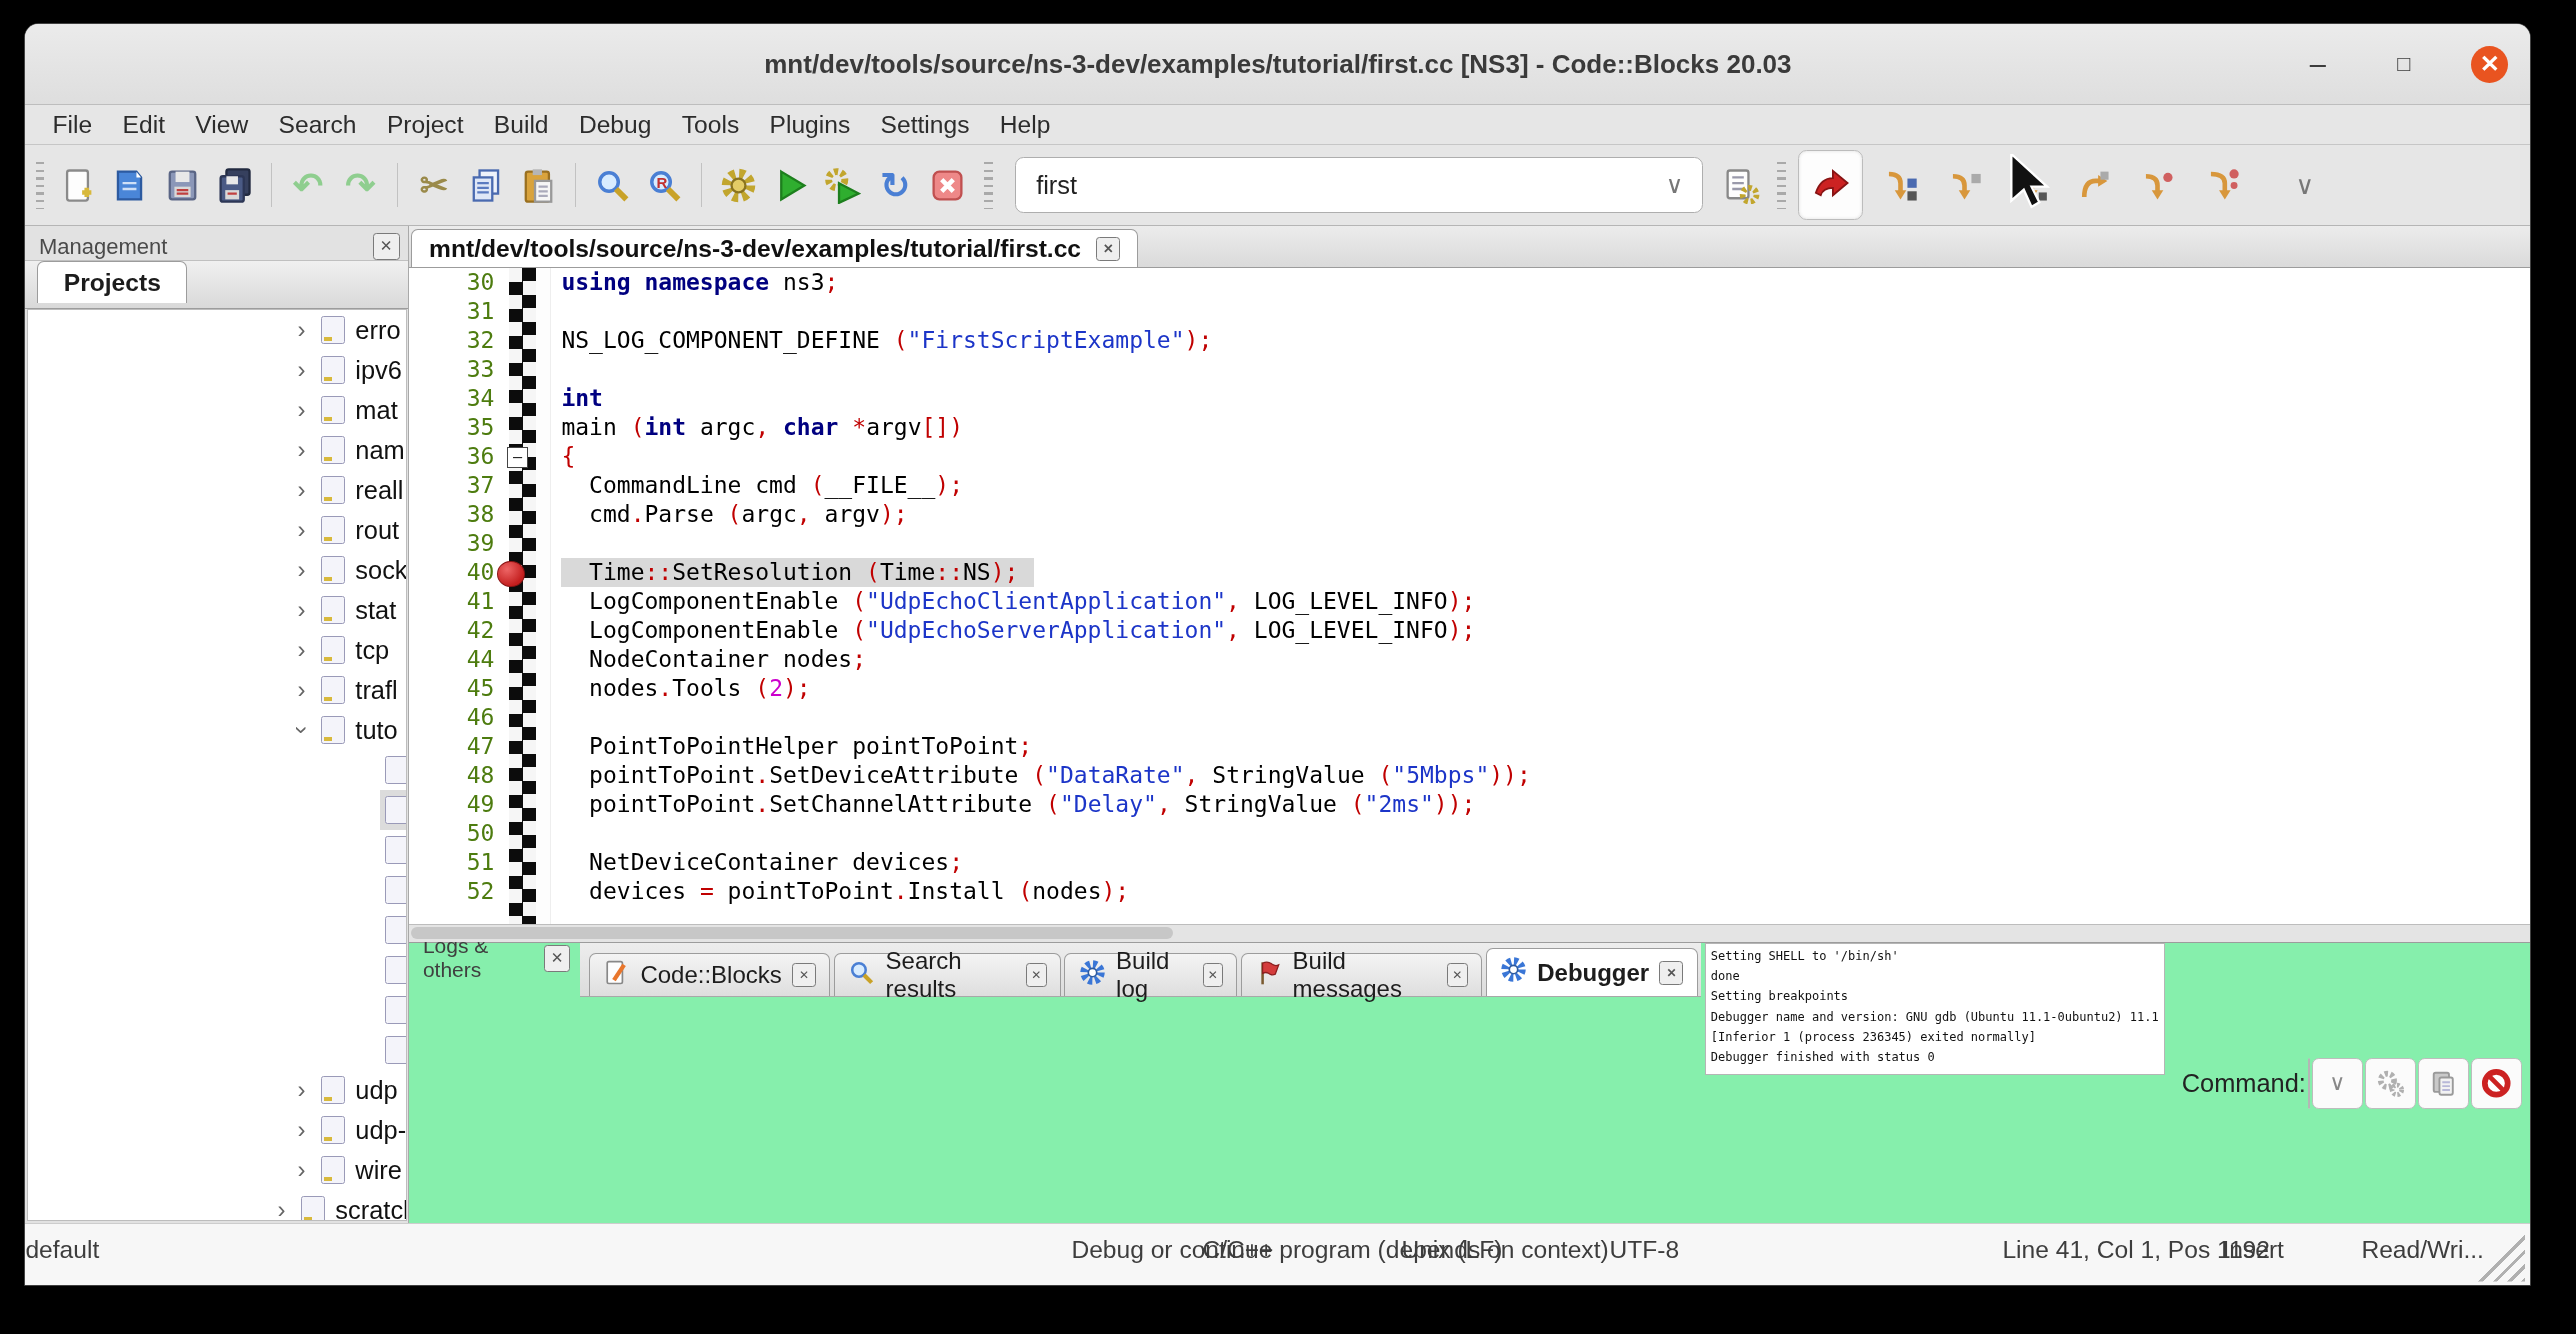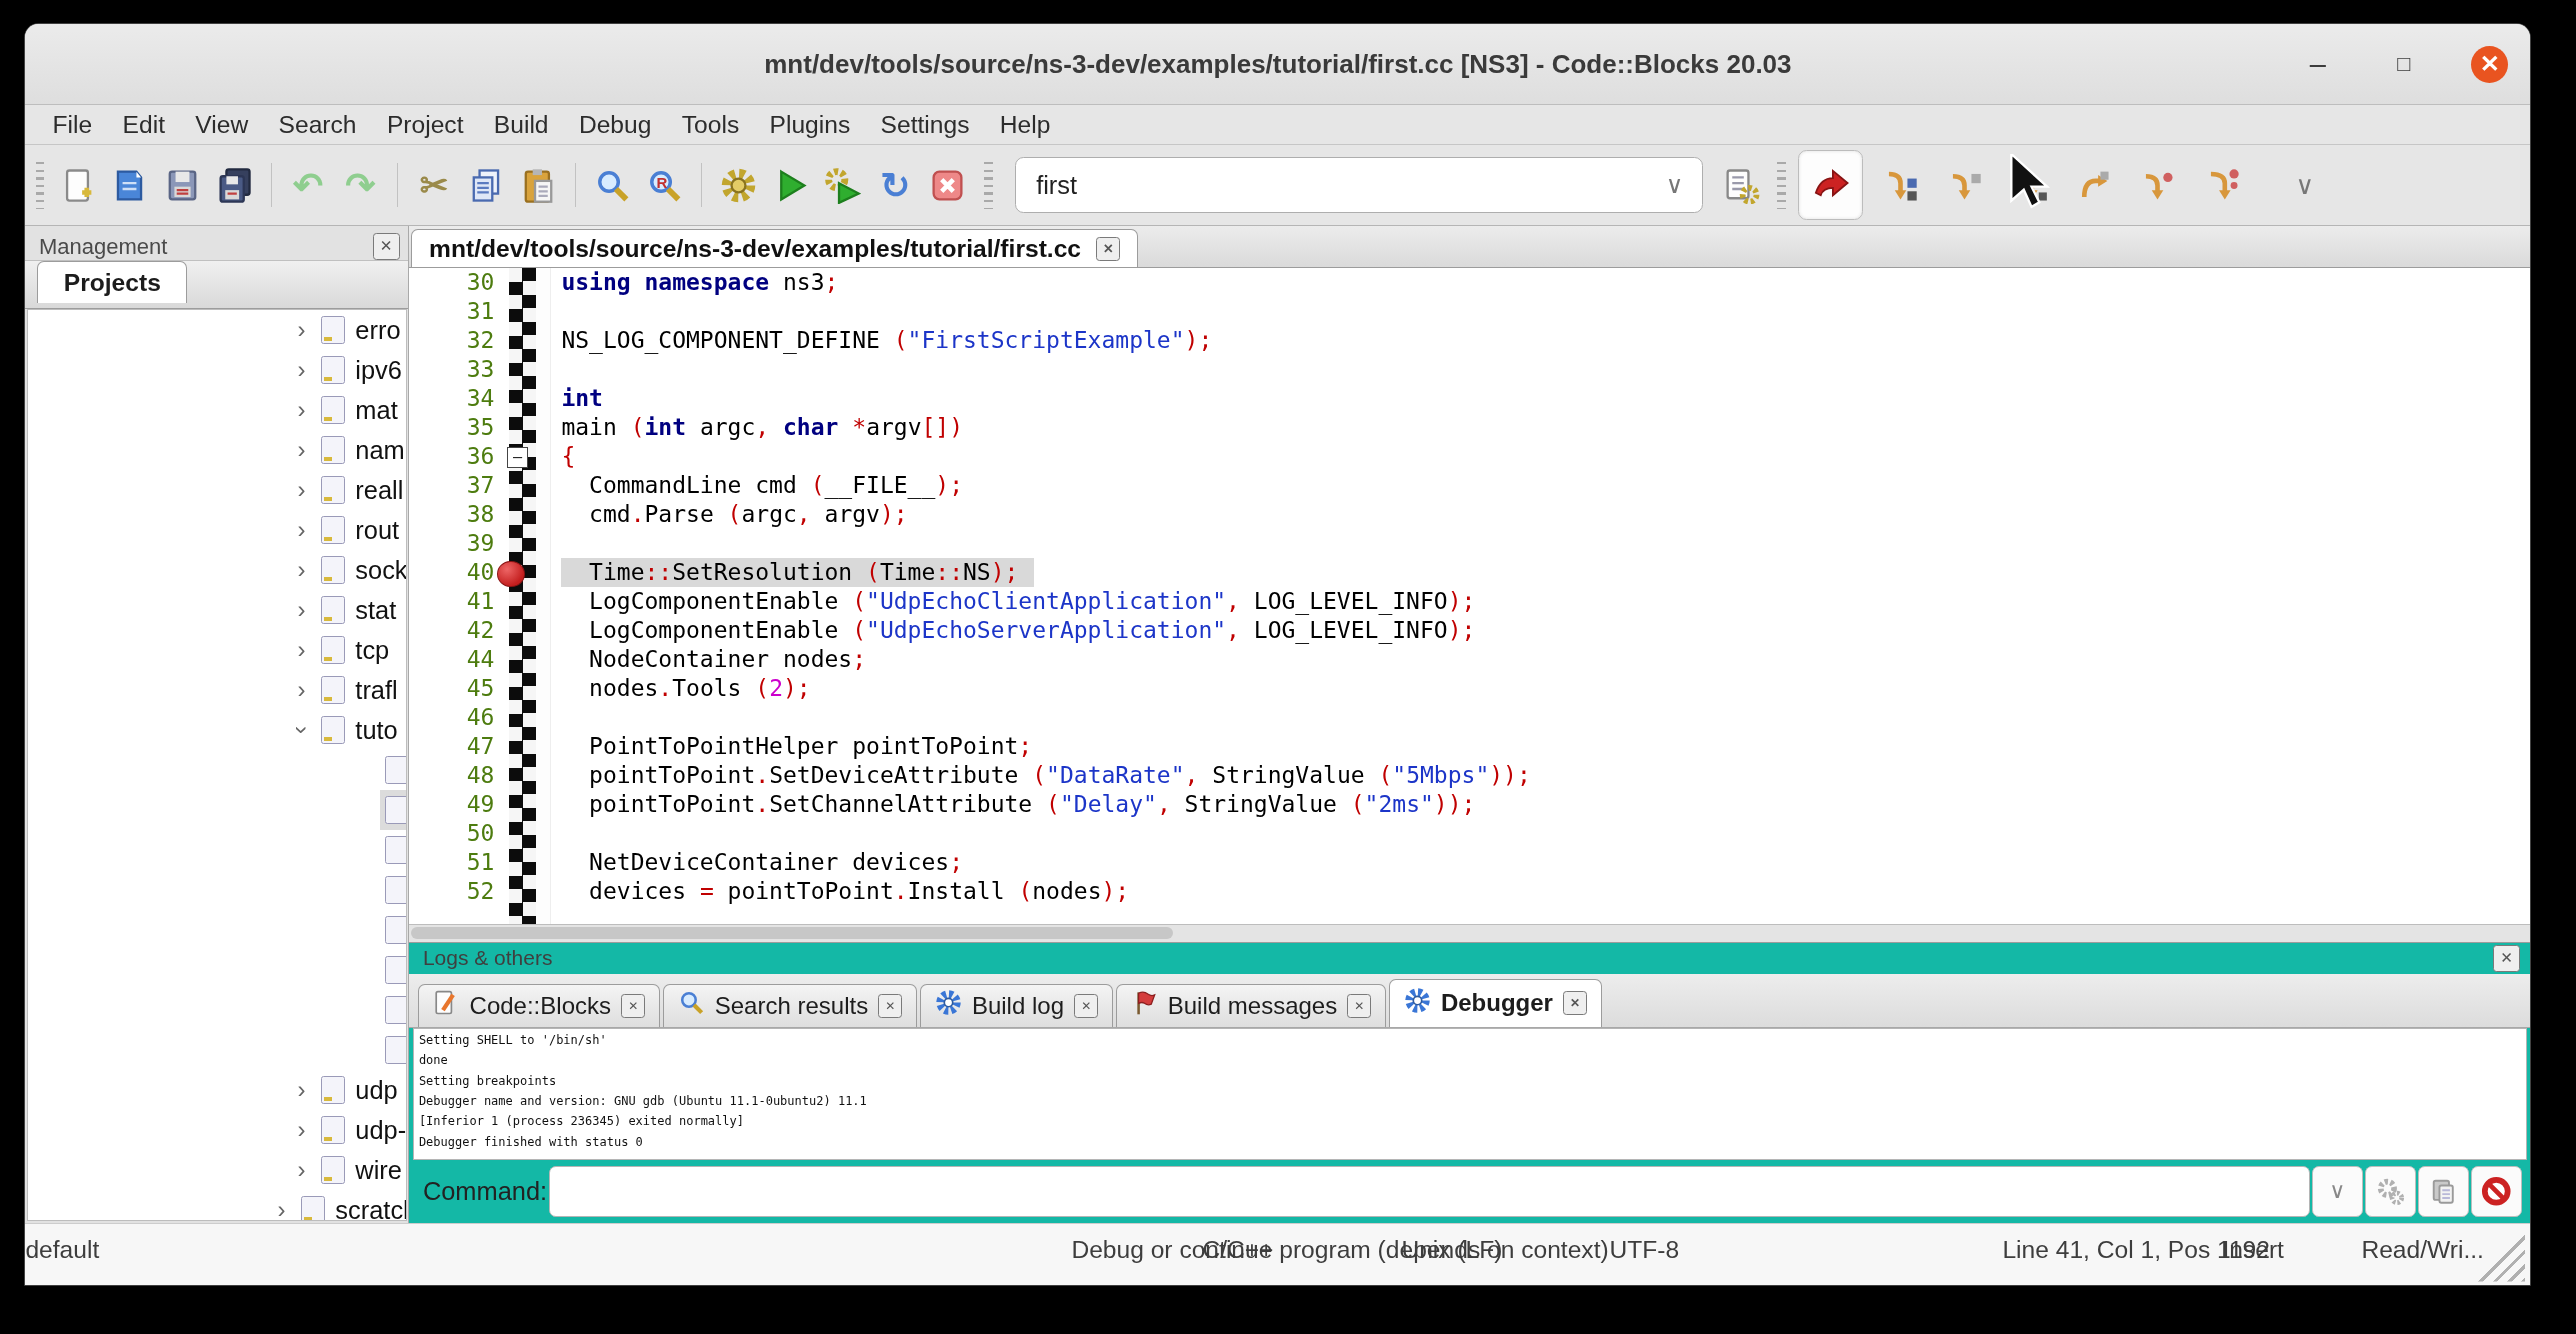--- a/index.html
+++ b/index.html
@@ -78,21 +78,21 @@
   .tk-o{color:#c00000;}
   .tk-s{color:#1c35c8;}
   .tk-n{color:#cc00cc;}
   .bp{position:absolute;left:88px;top:2.5px;width:25.4px;height:24px;border-radius:50%;
     background:radial-gradient(circle at 35% 30%,#e66,#c41f1f 70%);border:1.7px solid #8c1414;}
   .foldbox{position:absolute;left:98px;top:5.1px;width:18.6px;height:18.6px;background:#fff;border:1.7px solid #444;
     display:flex;align-items:center;justify-content:center;font-size:15.2px;color:#222;line-height:0;}
   .ed-hscroll{height:17px;background:#e4e4e4;border-top:0.8px solid #bdbdbd;position:relative;flex:0 0 auto;}
   .ed-hscroll .thumb{position:absolute;left:1.7px;top:1.7px;height:12.7px;width:762px;background:#c7c7c7;border-radius:6.8px;}
   
-  .logs{flex:1;display:flex;flex-direction:column;border-top:0.8px solid #9c9c9c;background:#14b8a6;min-height:0;}
+  .logs{flex:1;display:flex;flex-direction:row;border-top:0.8px solid #9c9c9c;background:#86efac;min-height:0;}
   .logs-header{height:30.5px;display:flex;align-items:center;padding:0 10.2px 0 13.5px;font-size:21px;color:#3f3f3f;}
   .logs-header .sp{flex:1;}
   .logs-tabrow{height:53px;display:flex;align-items:flex-end;padding-left:8.5px;background:linear-gradient(#ededed,#dcdcdc);border-bottom:0.8px solid #a8a8a8;}
   .log-tab{height:42px;display:flex;align-items:center;gap:10.2px;padding:0 13.5px;margin-right:3.4px;font-size:24px;color:#1d1d1d;
     background:linear-gradient(#f4f4f4,#dedede);border:0.8px solid #9c9c9c;border-bottom:none;border-radius:6.8px 6.8px 0 0;}
   .log-tab.active{background:#fff;font-weight:bold;height:47px;}
   .log-tab svg{width:27px;height:27px;}
   .log-tab .boxclose{width:22px;height:22px;font-size:12px;}
   .log-output{height:127px;background:#fff;border:0.8px solid #b5b5b5;margin:0 3.4px;overflow:hidden;
     font-family:"DejaVu Sans Mono",monospace;font-size:12px;color:#111;padding:1.7px 5.1px;flex:0 0 auto;}

